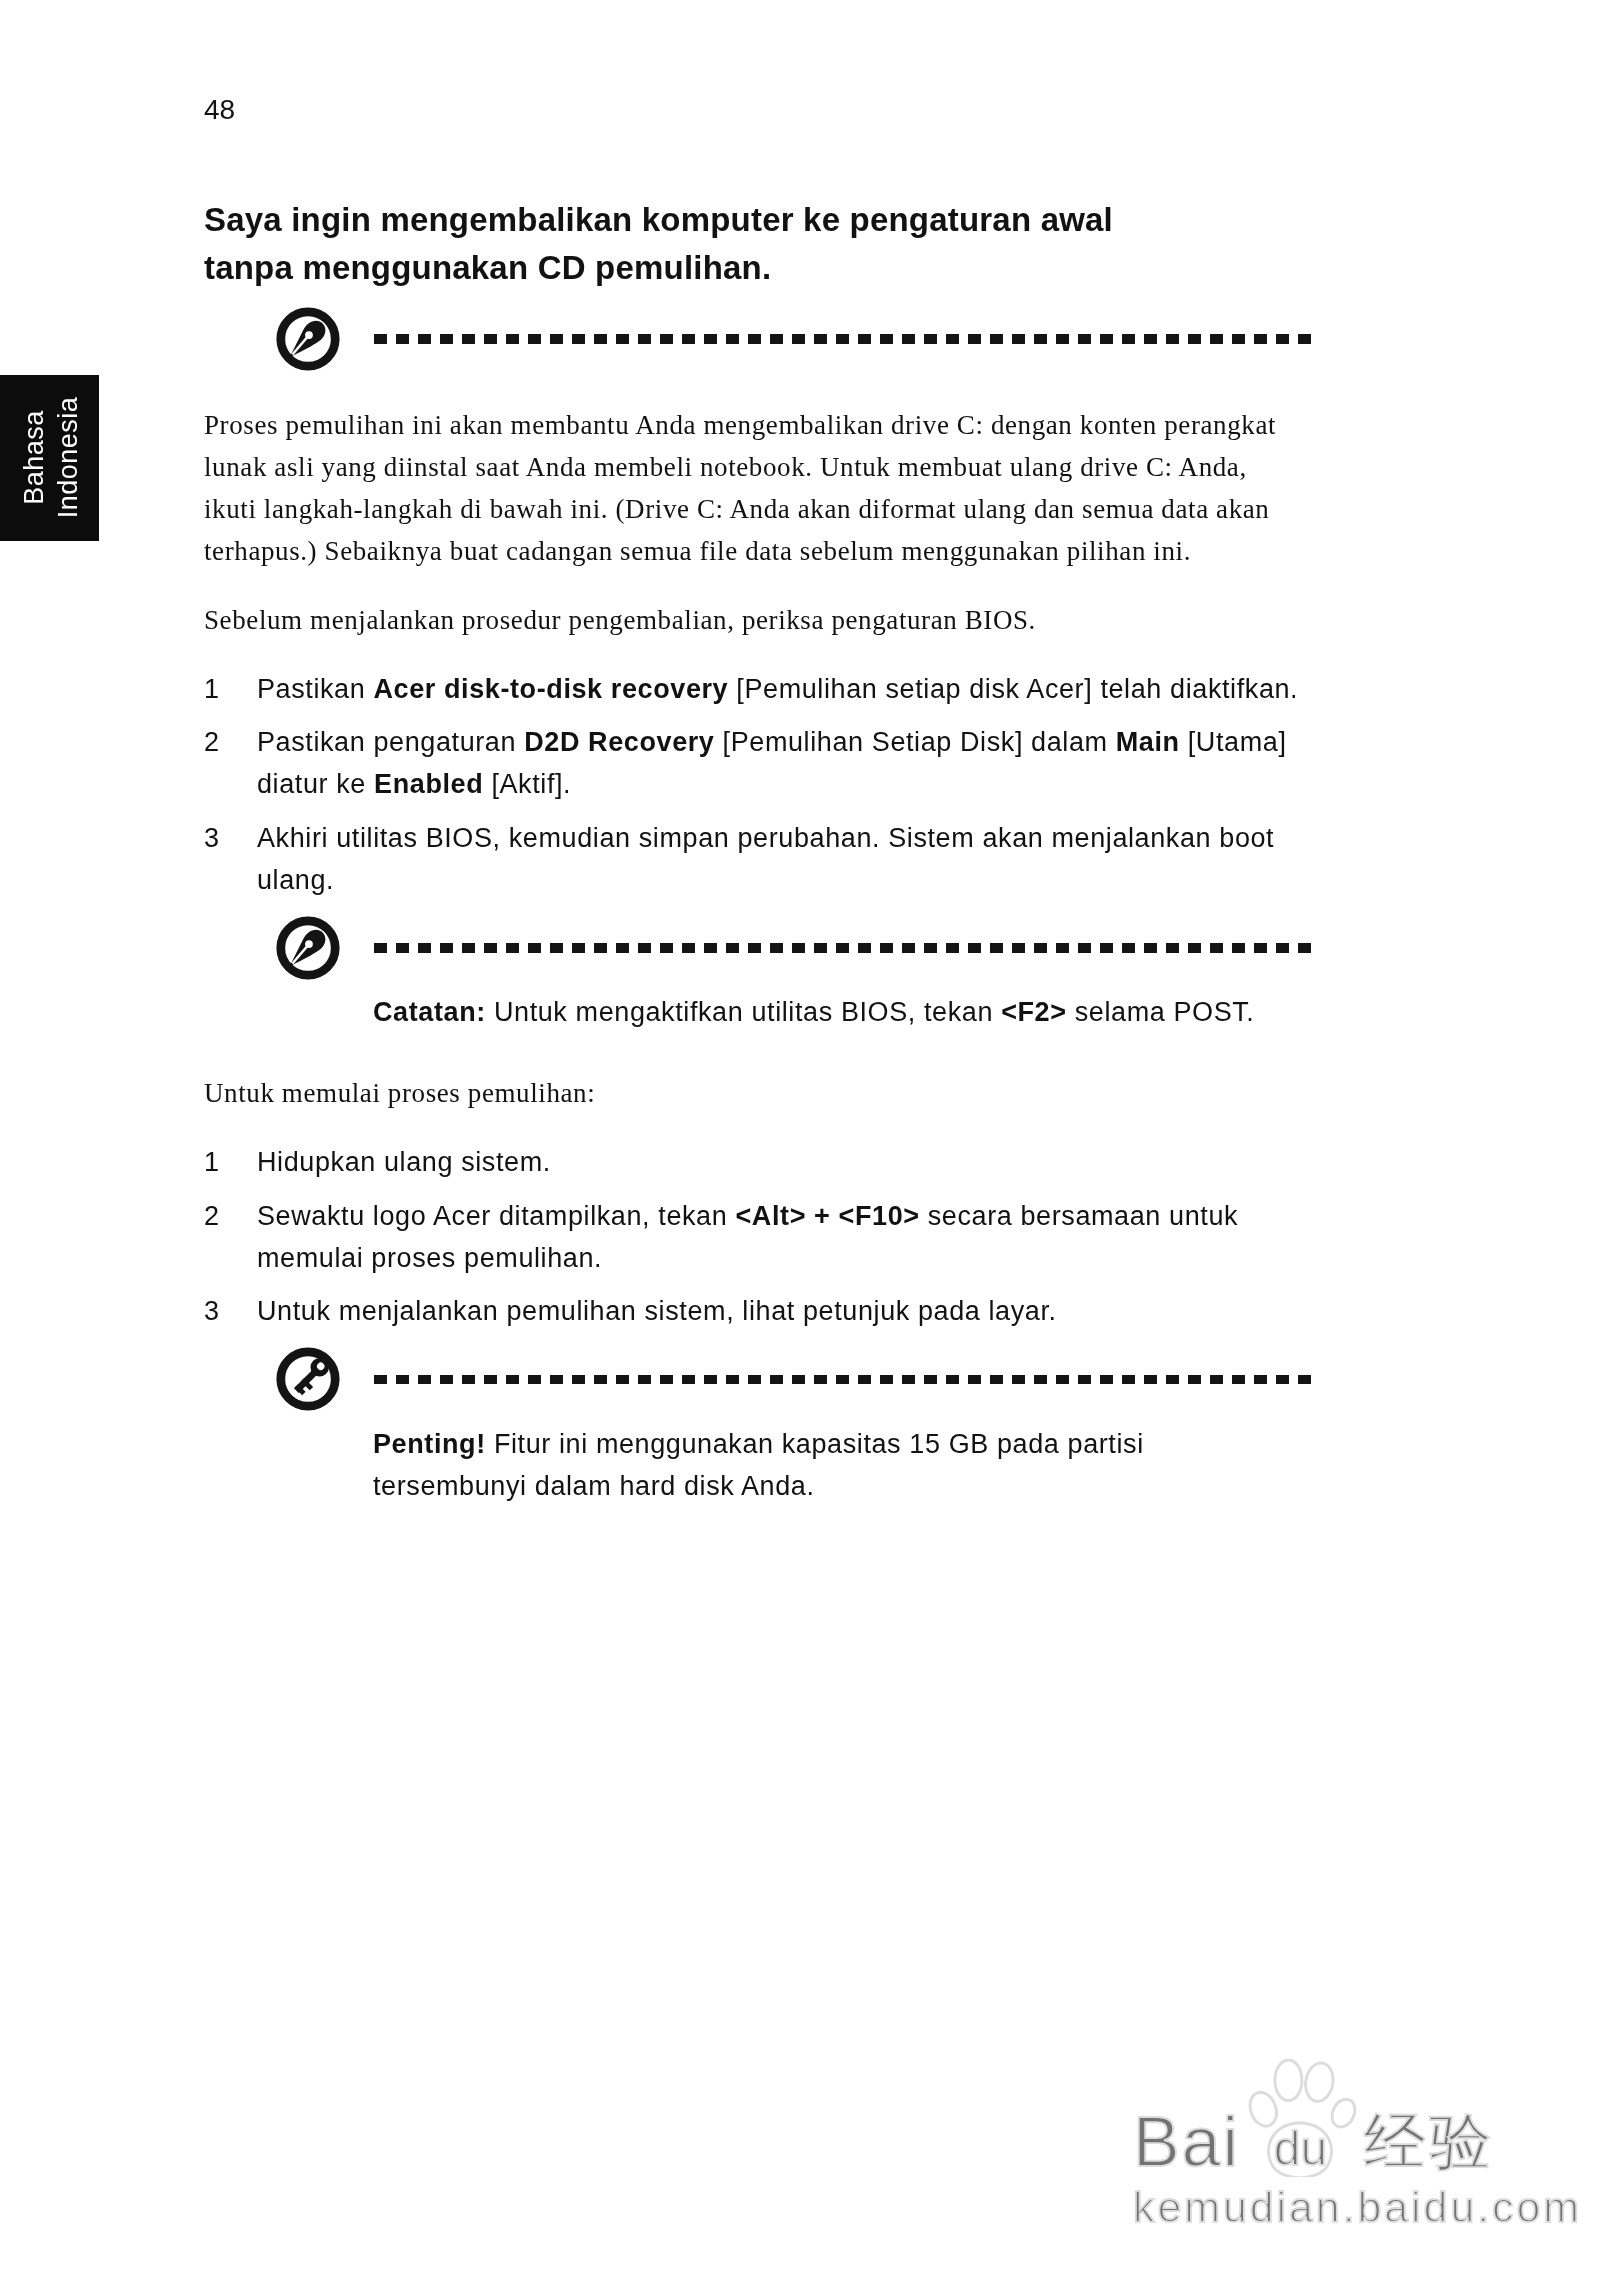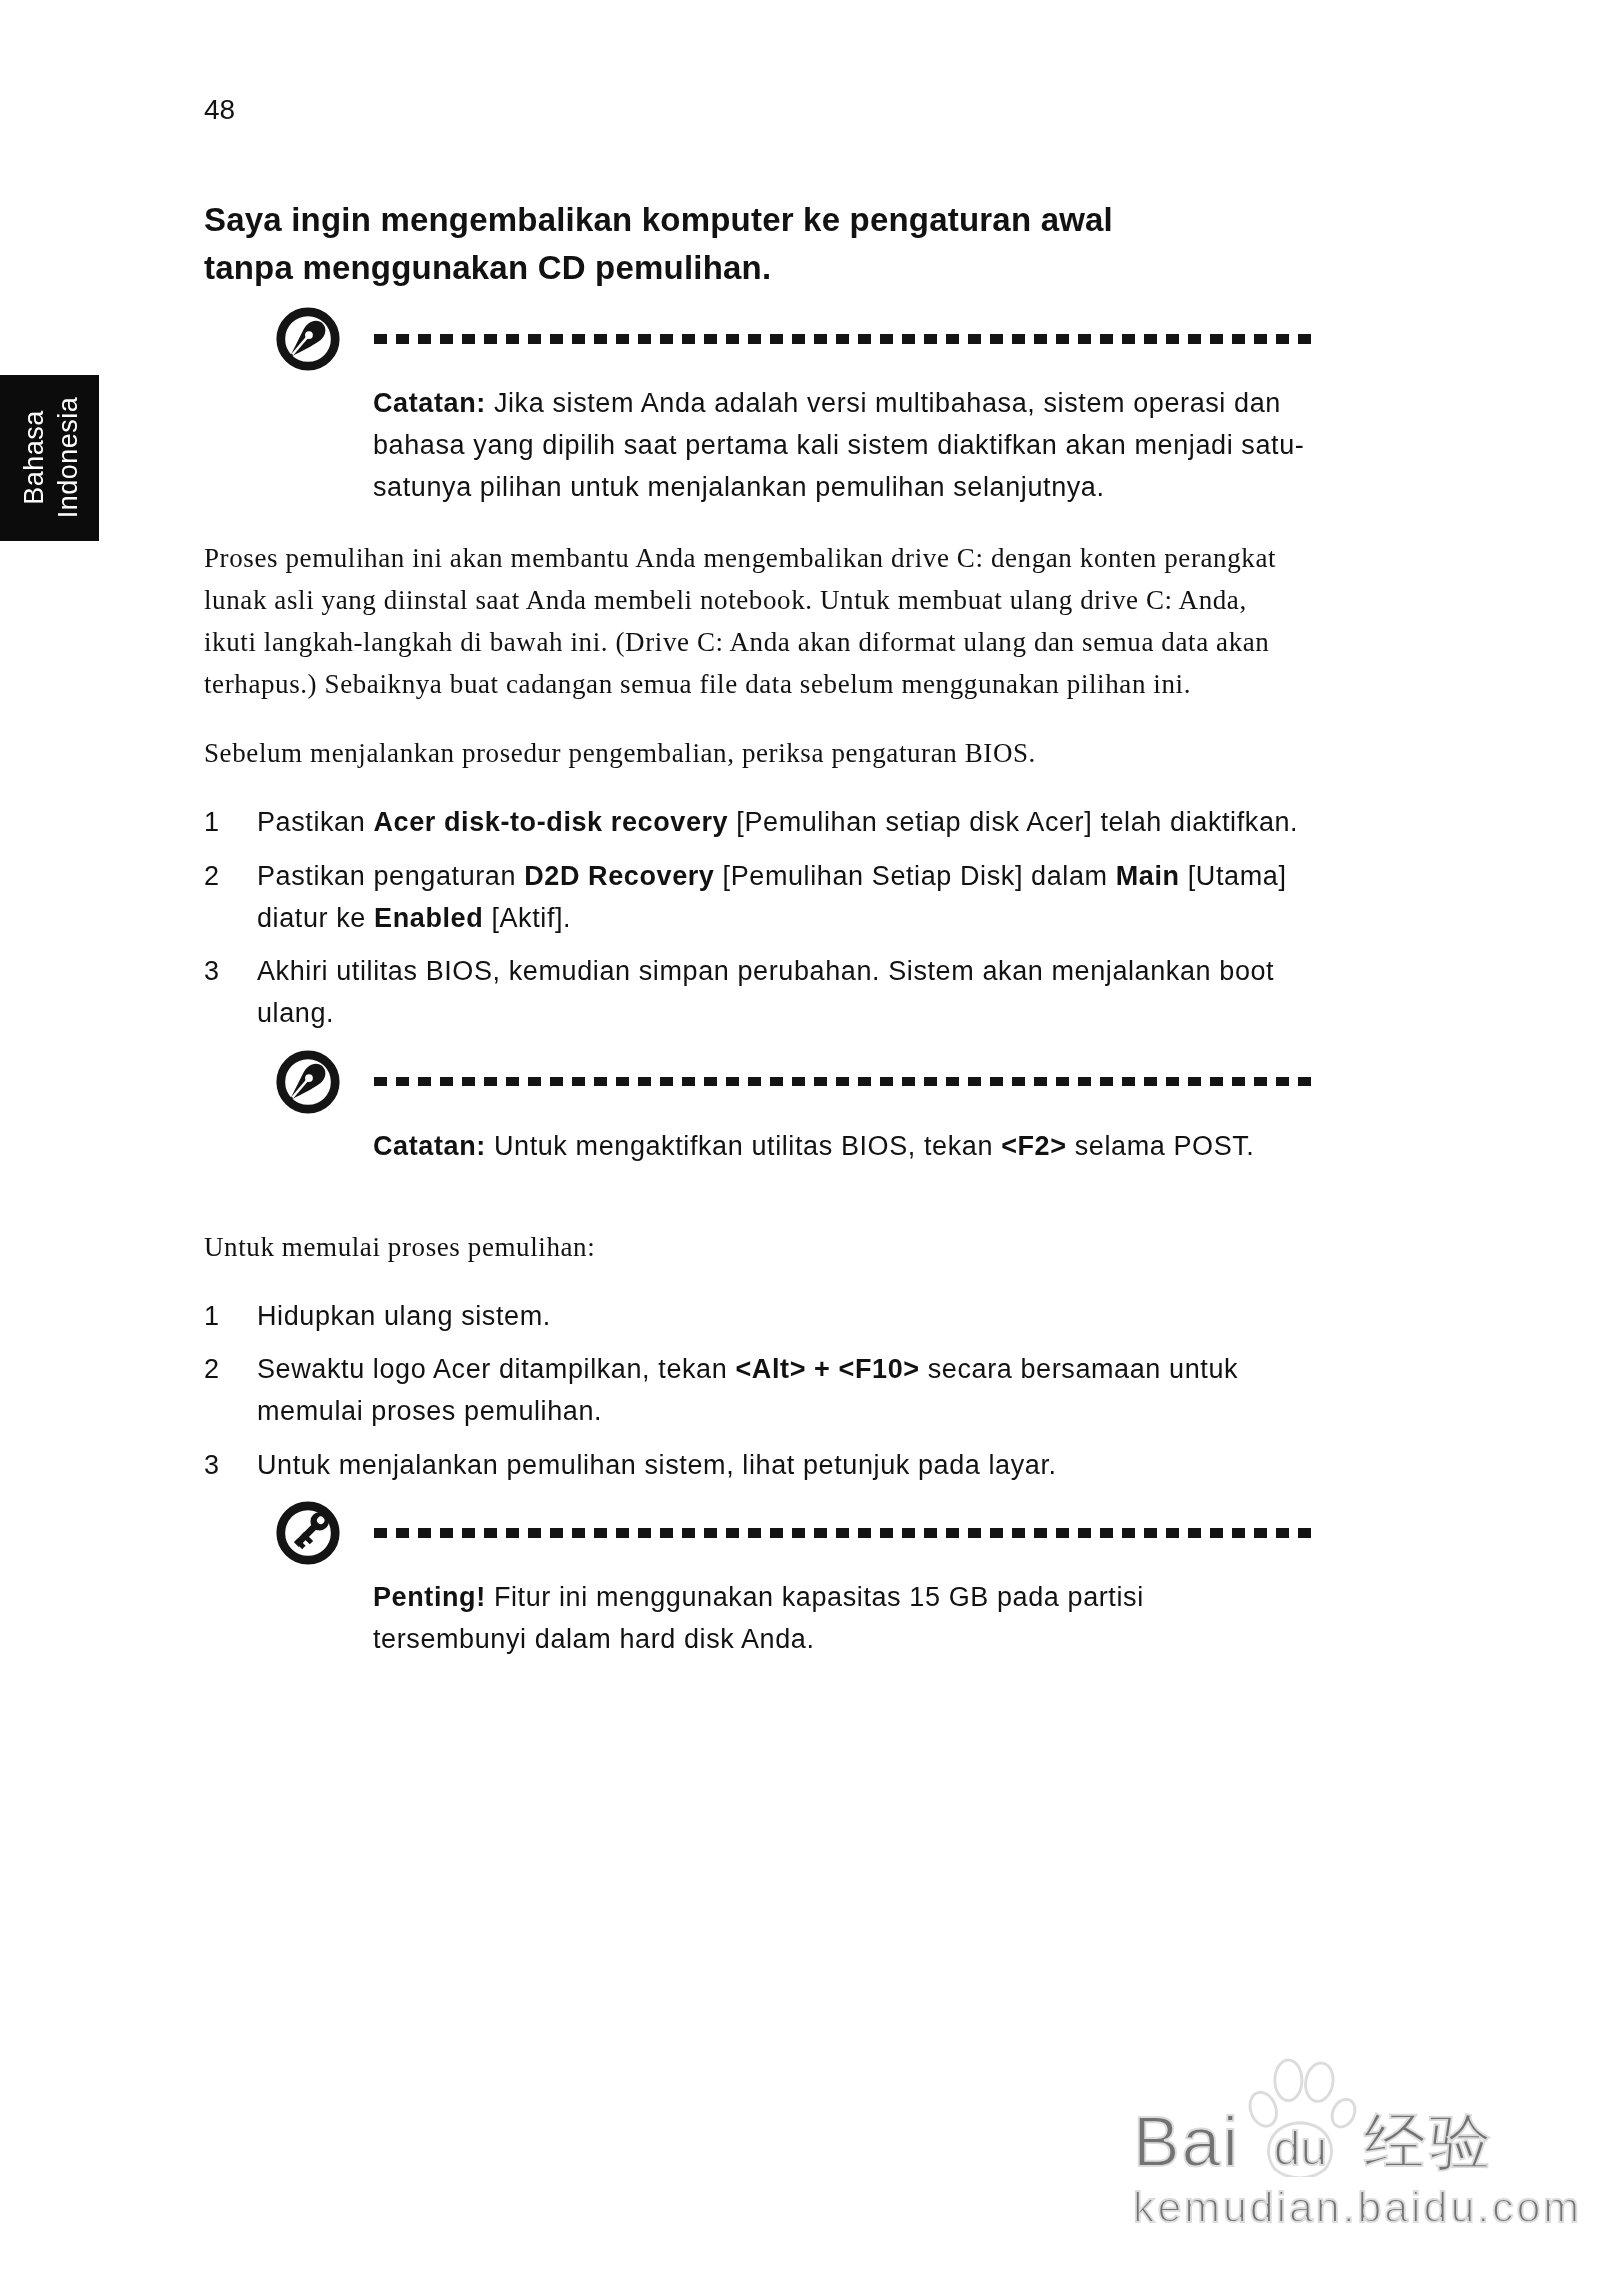--- a/index.html
+++ b/index.html
@@ -7,21 +7,21 @@
     width:1599px;height:2294px;position:relative;background:#ffffff;
     font-family:"Liberation Sans","DejaVu Sans",sans-serif;color:#121212;
     overflow:hidden;
   }
   .content{position:absolute;left:204px;top:0;width:1110px;}
   .pagenum{padding-top:93px;font-size:28px;line-height:33px;}
   .doc-title{margin:70px 0 0 0;font-size:33px;line-height:48px;font-weight:700;width:985px;letter-spacing:0.2px;}
   .body-text{font-size:27px;line-height:42px;letter-spacing:0.6px;font-family:Liberation Serif, serif;}
   .para1{margin-top:29px;width:1101px;}
   .para2{margin-top:17.4px;width:1101px;}
-  .para3{margin-top:59px;width:1101px;}
+  .para3{margin-top:39px;width:1101px;}
   .b{font-weight:700;}
   
   .note{margin:0;}
   .note-head{display:flex;align-items:center;height:71px;}
   .note1{margin-top:11.6px;}
   .note2{margin-top:0px;}
   .note3{margin-top:1.9px;}
   .note-icon{width:70px;height:70px;flex:none;margin-left:69px;}
   .dots{flex:1;height:9.7px;margin-left:31px;
     background:repeating-linear-gradient(to right,#141414 0 12.6px,transparent 12.6px 22px);}
@@ -72,21 +72,20 @@
       <span class="note-icon">
         <svg width="70" height="70" viewBox="0 0 72 72">
           <circle cx="36" cy="36" r="28" fill="none" stroke="#141414" stroke-width="9"></circle>
           <path fill="#141414" d="M17 55 L31 27 C34 20 42 15 48 18 C55 21 56 30 50 36 C44 42 24 51 17 55 Z"></path>
           <circle cx="37" cy="32" r="4" fill="#ffffff"></circle>
           <path d="M37 32 L20 52" stroke="#ffffff" stroke-width="2.5" fill="none"></path>
         </svg>
       </span>
       <span class="dots"></span>
     </div>
-    <div class="note-body"><span class="b">Catatan: </span><span>Jika sistem Anda adalah versi multibahasa, sistem operasi dan bahasa yang dipilih saat pertama kali sistem diaktifkan akan menjadi satu-satunya pilihan untuk menjalankan pemulihan selanjutnya.</span></div>
   </div>
 
   <p class="body-text para1">Proses pemulihan ini akan membantu Anda mengembalikan drive C: dengan konten perangkat lunak asli yang diinstal saat Anda membeli notebook. Untuk membuat ulang drive C: Anda, ikuti langkah-langkah di bawah ini. (Drive C: Anda akan diformat ulang dan semua data akan terhapus.) Sebaiknya buat cadangan semua file data sebelum menggunakan pilihan ini.</p>
 
   <p class="body-text para2">Sebelum menjalankan prosedur pengembalian, periksa pengaturan BIOS.</p>
 
   <div class="steps">
     <div class="step">
       <span class="step-num">1</span>
       <span class="step-body"><span>Pastikan </span><span class="b">Acer disk-to-disk recovery</span><span> [Pemulihan setiap disk Acer] telah diaktifkan.</span></span>

